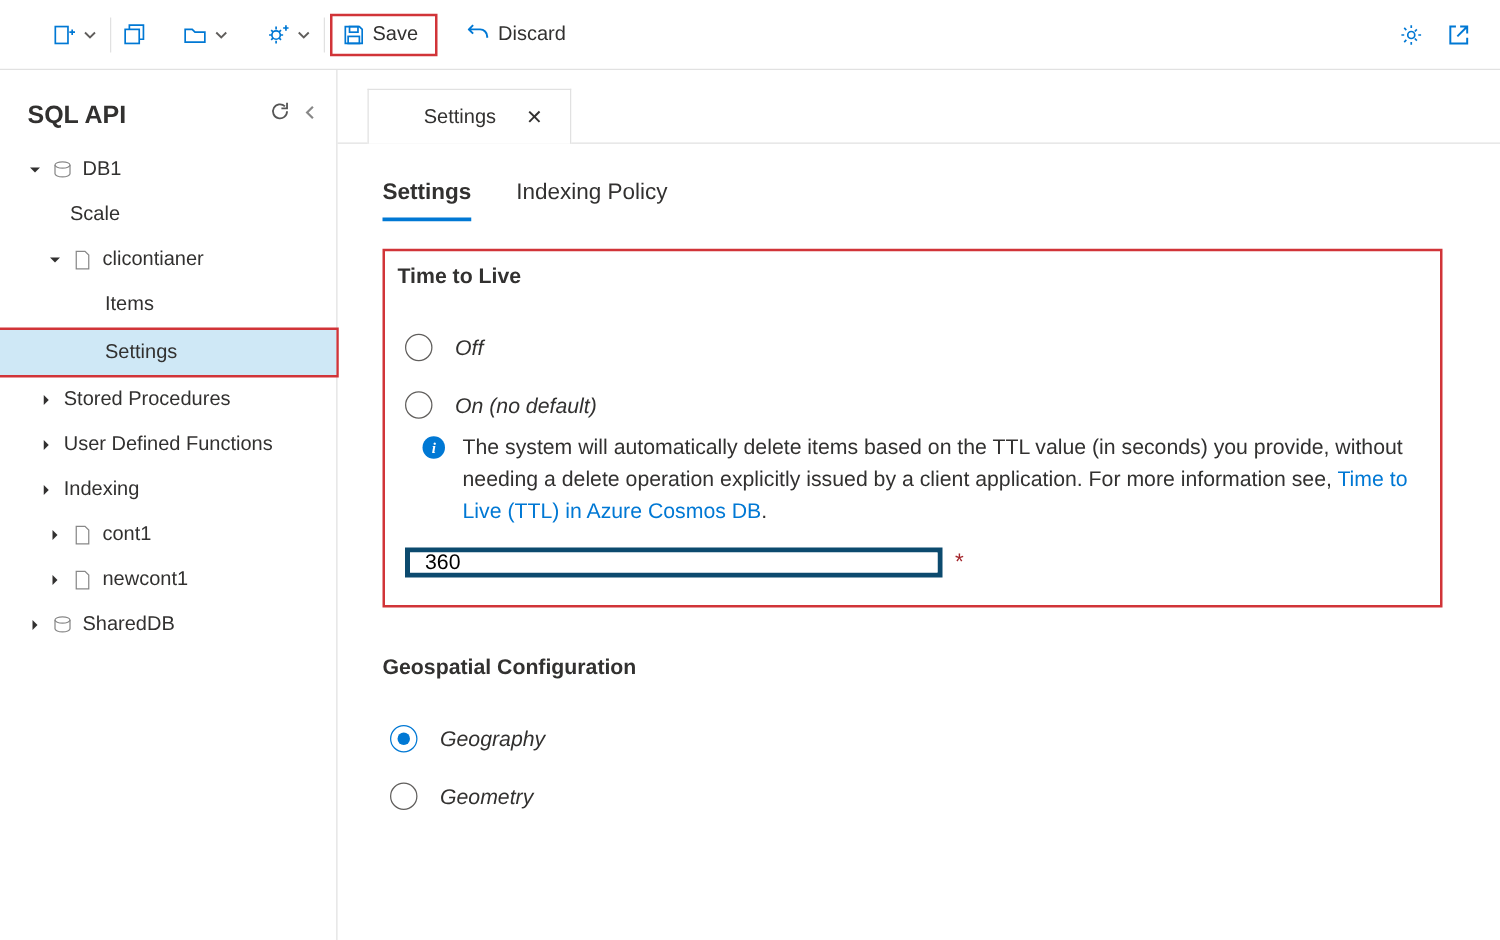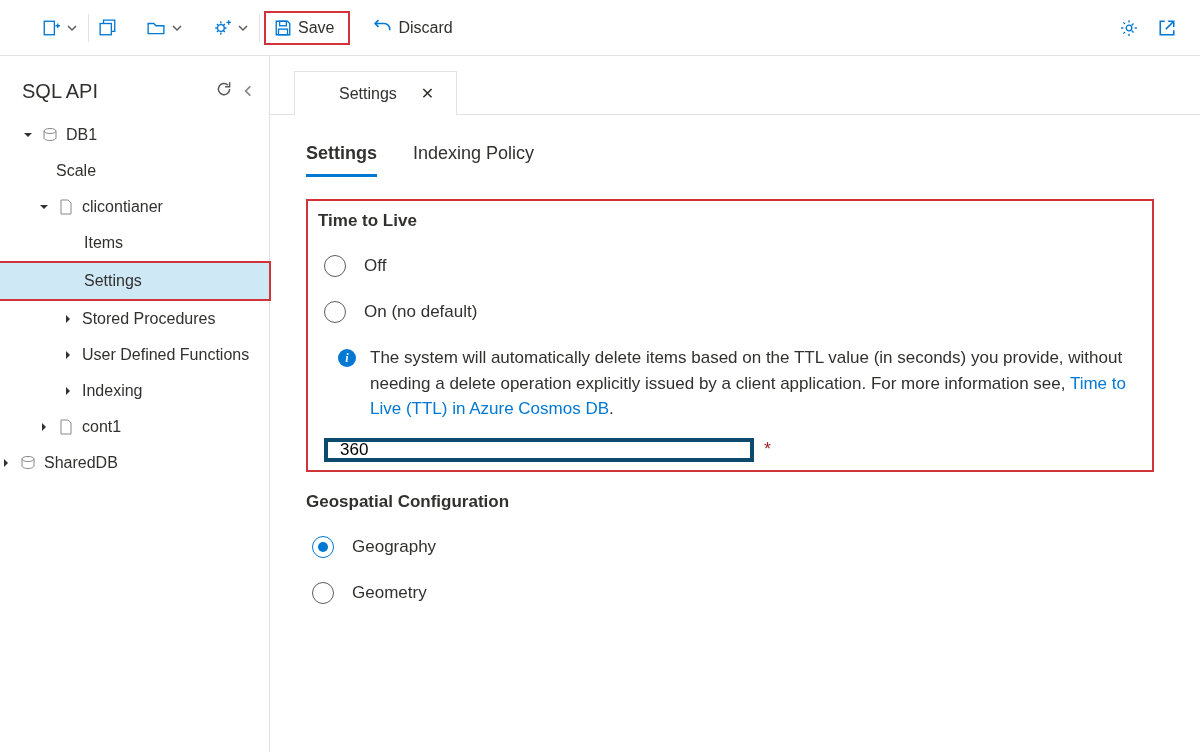--- a/index.html
+++ b/index.html
@@ -12,52 +12,52 @@
   .tb-icon { width: 18px; height: 18px; display: inline-flex; align-items: center; justify-content: center; color: #0078d4; }
   .tb-icon svg { width: 18px; height: 18px; }
   .tb-btn { display: flex; align-items: center; gap: 6px; cursor: pointer; font-size: 16px; color: #323130; padding: 4px 6px; }
   .tb-btn-highlight { border: 2px solid #d13438; padding: 6px 14px 6px 8px; }
   .chev { width: 12px; height: 12px; }
   .toolbar-right { margin-left: auto; display: flex; gap: 20px; }
 
   
   .main { display: flex; height: calc(752px - 56px); }
   .sidebar { width: 270px; border-right: 1px solid #e1e1e1; padding-top: 16px; position: relative; }
-  .api-header { display: flex; align-items: flex-end; justify-content: space-between; padding: 8px 14px 14px 22px; font-size: 20px; }
+  .api-header { display: flex; align-items: flex-end; justify-content: space-between; padding: 8px 14px 14px 22px; font-size: 20px; font-weight: bold; }
   .api-icons { display: flex; gap: 8px; color: #555; }
   .tree { font-size: 16px; }
   .tree-row { display: flex; align-items: center; gap: 8px; height: 36px; cursor: pointer; }
   .caret { width: 12px; height: 12px; flex-shrink: 0; }
   .tree-icon { width: 16px; height: 16px; flex-shrink: 0; color: #555; }
   .l0 { padding-left: 22px; }
   .l1 { padding-left: 56px; }
   .l1b { padding-left: 38px; }
   .l2 { padding-left: 84px; }
-  .l2b { padding-left: 62px; }
-  .l0b { }
+  .l2b { padding-left: 31px; }
+  .l0b { padding-left: 22px; }
   .tree-row.selected { background: #cfe8f6; }
   .highlight-red { border: 2px solid #d13438; margin: 0 -2px; }
 
   
   .content { flex: 1; padding: 0; }
   .tabbar { display: flex; align-items: flex-end; height: 58px; padding-left: 24px; }
   .doc-tab { border: 1px solid #e1e1e1; border-bottom: none; background: #fff; height: 44px; display: flex; align-items: center; gap: 24px; padding: 0 22px 0 44px; font-size: 16px; position: relative; top: 1px; }
   .doc-tab .close { cursor: pointer; font-size: 16px; }
   .tab-area-border { border-top: 1px solid #e1e1e1; }
 
   .subtabs { display: flex; gap: 36px; padding: 28px 0 0 36px; font-size: 18px; }
   .subtab { padding-bottom: 10px; cursor: pointer; color: #323130; }
   .subtab.active { border-bottom: 3px solid #0078d4; font-weight: 600; }
 
   .section { padding: 22px 36px 12px 36px; }
   .section-title { font-size: 17px; font-weight: 600; margin-bottom: 12px; }
 
-  .ttl-box { border: 2px solid #d13438; padding: 10px 16px 8px 10px; margin: 0 10px 12px 0; }
-
-  .radio-row { display: flex; align-items: center; gap: 18px; height: 46px; padding-left: 6px; cursor: pointer; }
+  .ttl-box { border: 2px solid #d13438; padding: 10px 16px 22px 10px; margin: 0 10px 12px 0; }
+
+  .radio-row { display: flex; align-items: flex-end; gap: 18px; height: 46px; padding-left: 6px; cursor: pointer; font-style: italic; }
   .radio { width: 22px; height: 22px; border: 1.5px solid #605e5c; border-radius: 50%; display: flex; align-items: center; justify-content: center; }
   .radio.selected { border-color: #7a306c; }
   .radio.selected .dot, .radio.blue.selected .dot { width: 10px; height: 10px; border-radius: 50%; }
   .radio.selected .dot { background: #7a306c; }
   .radio.blue { border-color: #0078d4; }
   .radio.blue.selected .dot { background: #0078d4; }
   .radio-label { font-size: 17px; }
 
   .info-row { display: flex; gap: 14px; padding: 10px 0 16px 20px; font-size: 17px; line-height: 1.5; }
   .info-i { width: 18px; height: 18px; background: #0078d4; color: #fff; border-radius: 50%; display: flex; align-items: center; justify-content: center; font-size: 12px; font-weight: bold; flex-shrink: 0; margin-top: 4px; font-style: italic; font-family: Georgia, serif;}
@@ -219,20 +219,29 @@
       </div>
       <div class="tree-row l1b">
         <svg class="caret" viewBox="0 0 12 12">
             <path d="M4 2l4 4-4 4z" fill="#323130"></path>
           </svg>
         <svg class="tree-icon" viewBox="0 0 16 16">
             <path d="M3 1h7l3 3v11H3z" fill="none" stroke="#888"></path>
           </svg>
         <span>cont1</span>
       </div>
+      <div class="tree-row l1b">
+        <svg class="caret" viewBox="0 0 12 12">
+            <path d="M4 2l4 4-4 4z" fill="#323130"></path>
+          </svg>
+        <svg class="tree-icon" viewBox="0 0 16 16">
+            <path d="M3 1h7l3 3v11H3z" fill="none" stroke="#888"></path>
+          </svg>
+        <span>newcont1</span>
+      </div>
       <div class="tree-row l0b">
         <svg class="caret" viewBox="0 0 12 12">
             <path d="M4 2l4 4-4 4z" fill="#323130"></path>
           </svg>
         <svg class="tree-icon" viewBox="0 0 16 16">
             <ellipse cx="8" cy="4" rx="6" ry="2.5" fill="none" stroke="#888"></ellipse>
             <path d="M2 4v7c0 1.4 2.7 2.5 6 2.5s6-1.1 6-2.5V4" fill="none" stroke="#888"></path>
           </svg>
         <span>SharedDB</span>
       </div>
@@ -276,21 +285,21 @@
           </span>
         </div>
         <div class="ttl-input-row">
           <div class="ttl-input-group">
             <input class="ttl-input" value="360" style="">
           </div>
           <span class="req-star">*</span>
         </div>
       </div>
 
-      <div class="section-title" style="margin-top:20px;">Geospatial Configuration</div>
+      <div class="section-title" style="margin-top:38px;">Geospatial Configuration</div>
       <div class="radio-row">
         <span class="radio blue selected">
             <span class="dot"></span>
           </span>
         <span class="radio-label">Geography</span>
       </div>
       <div class="radio-row">
         <span class="radio">
             <span class="dot"></span>
           </span>

